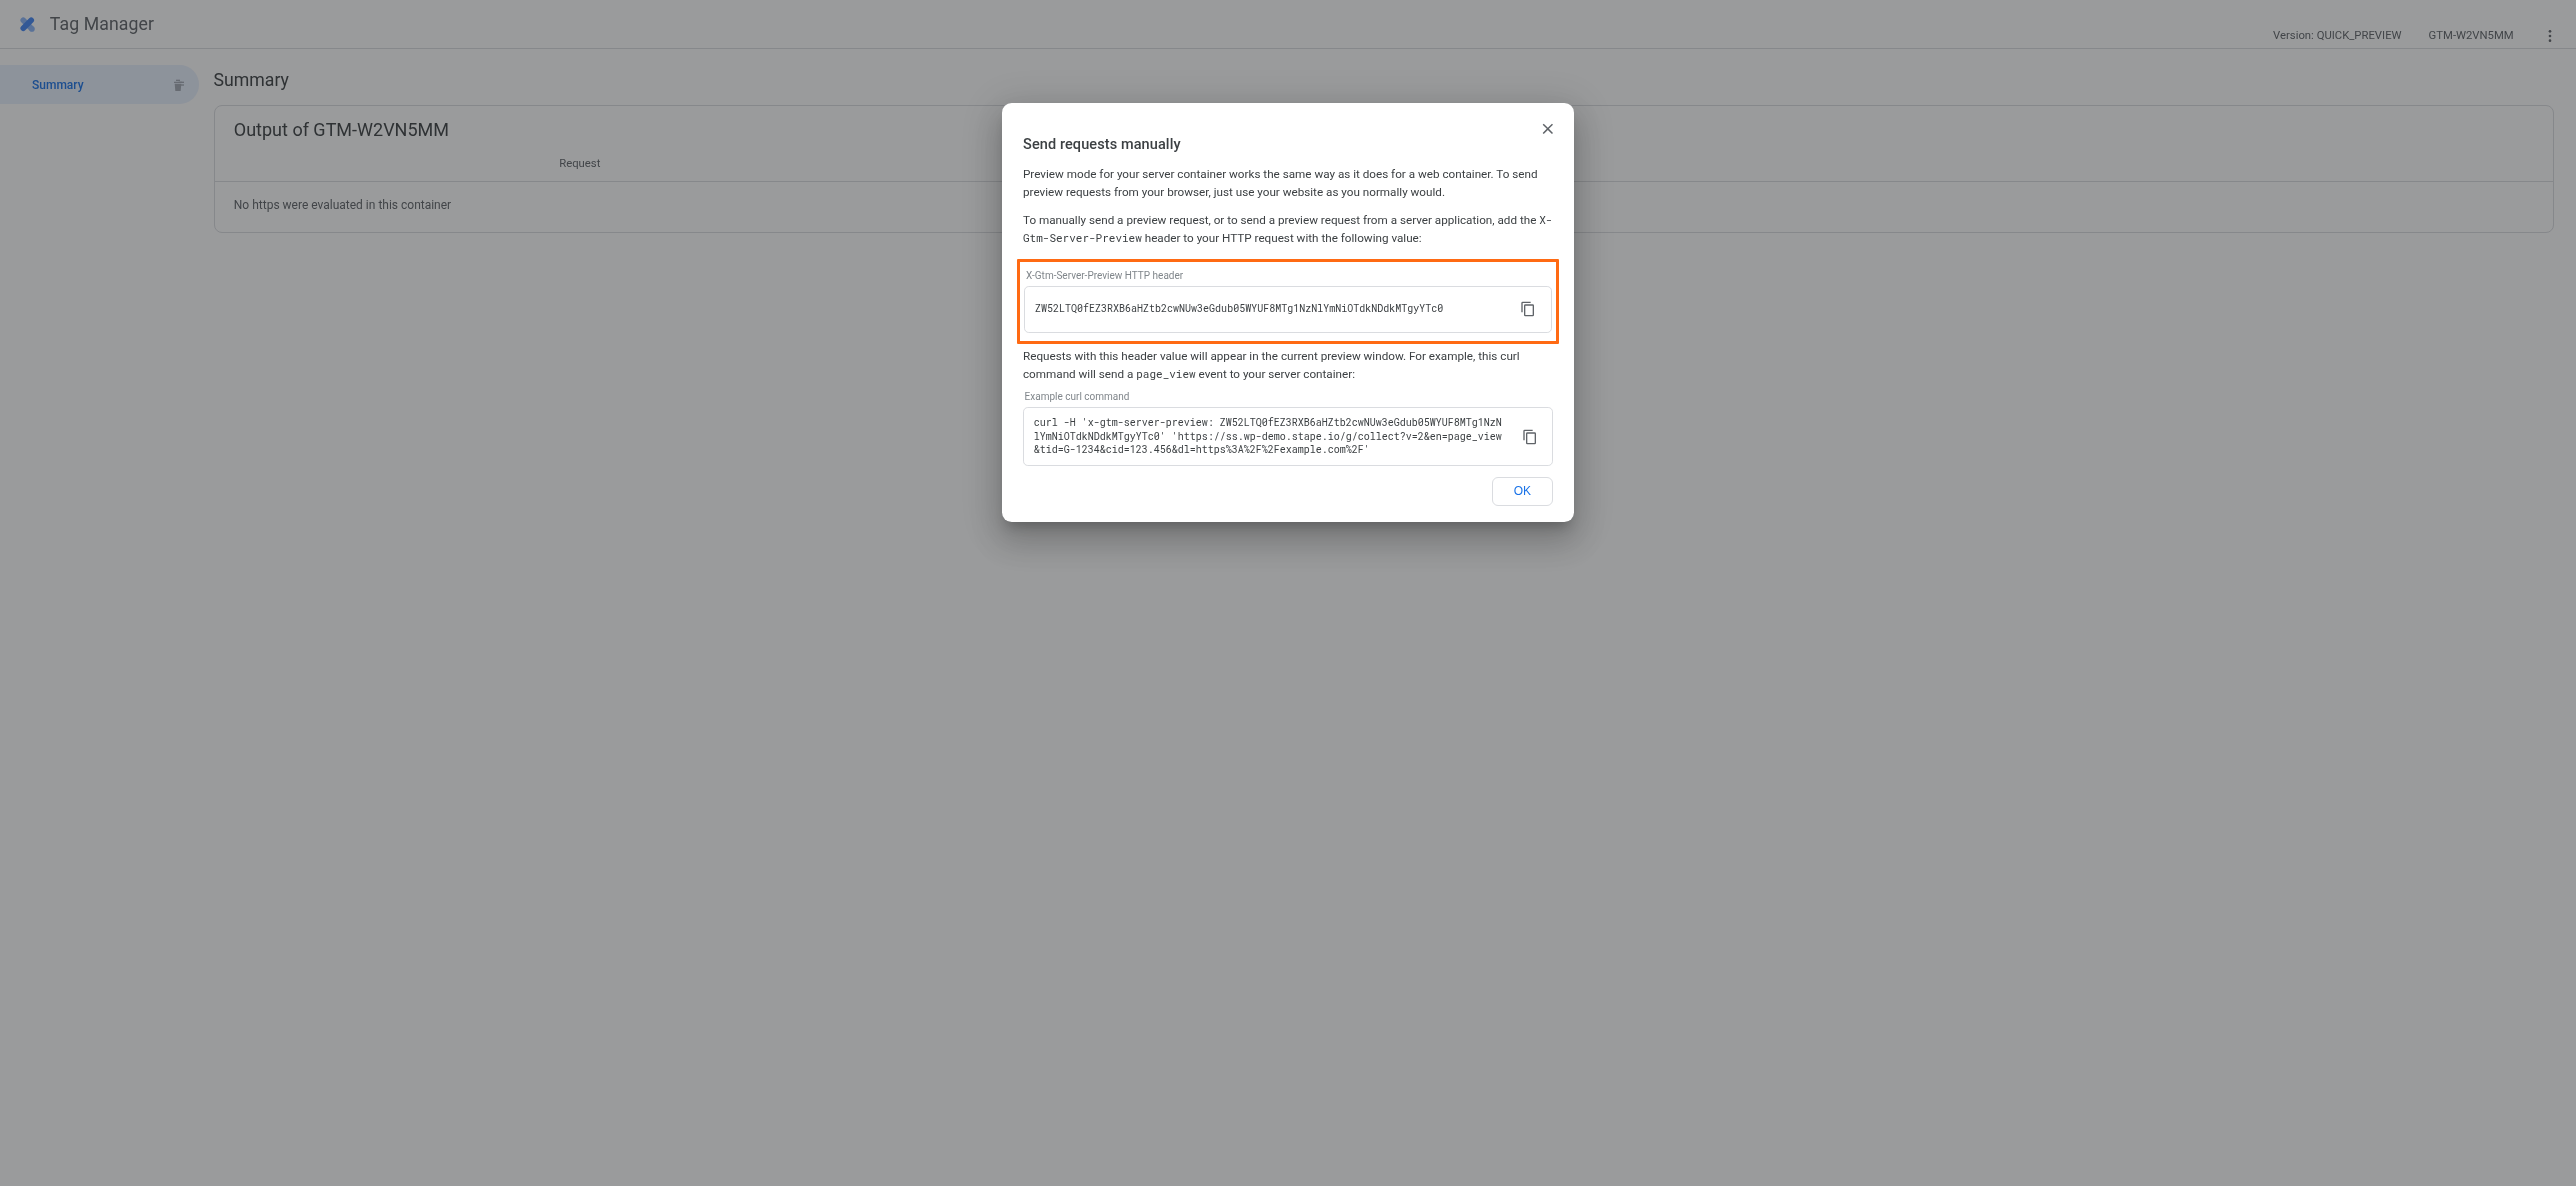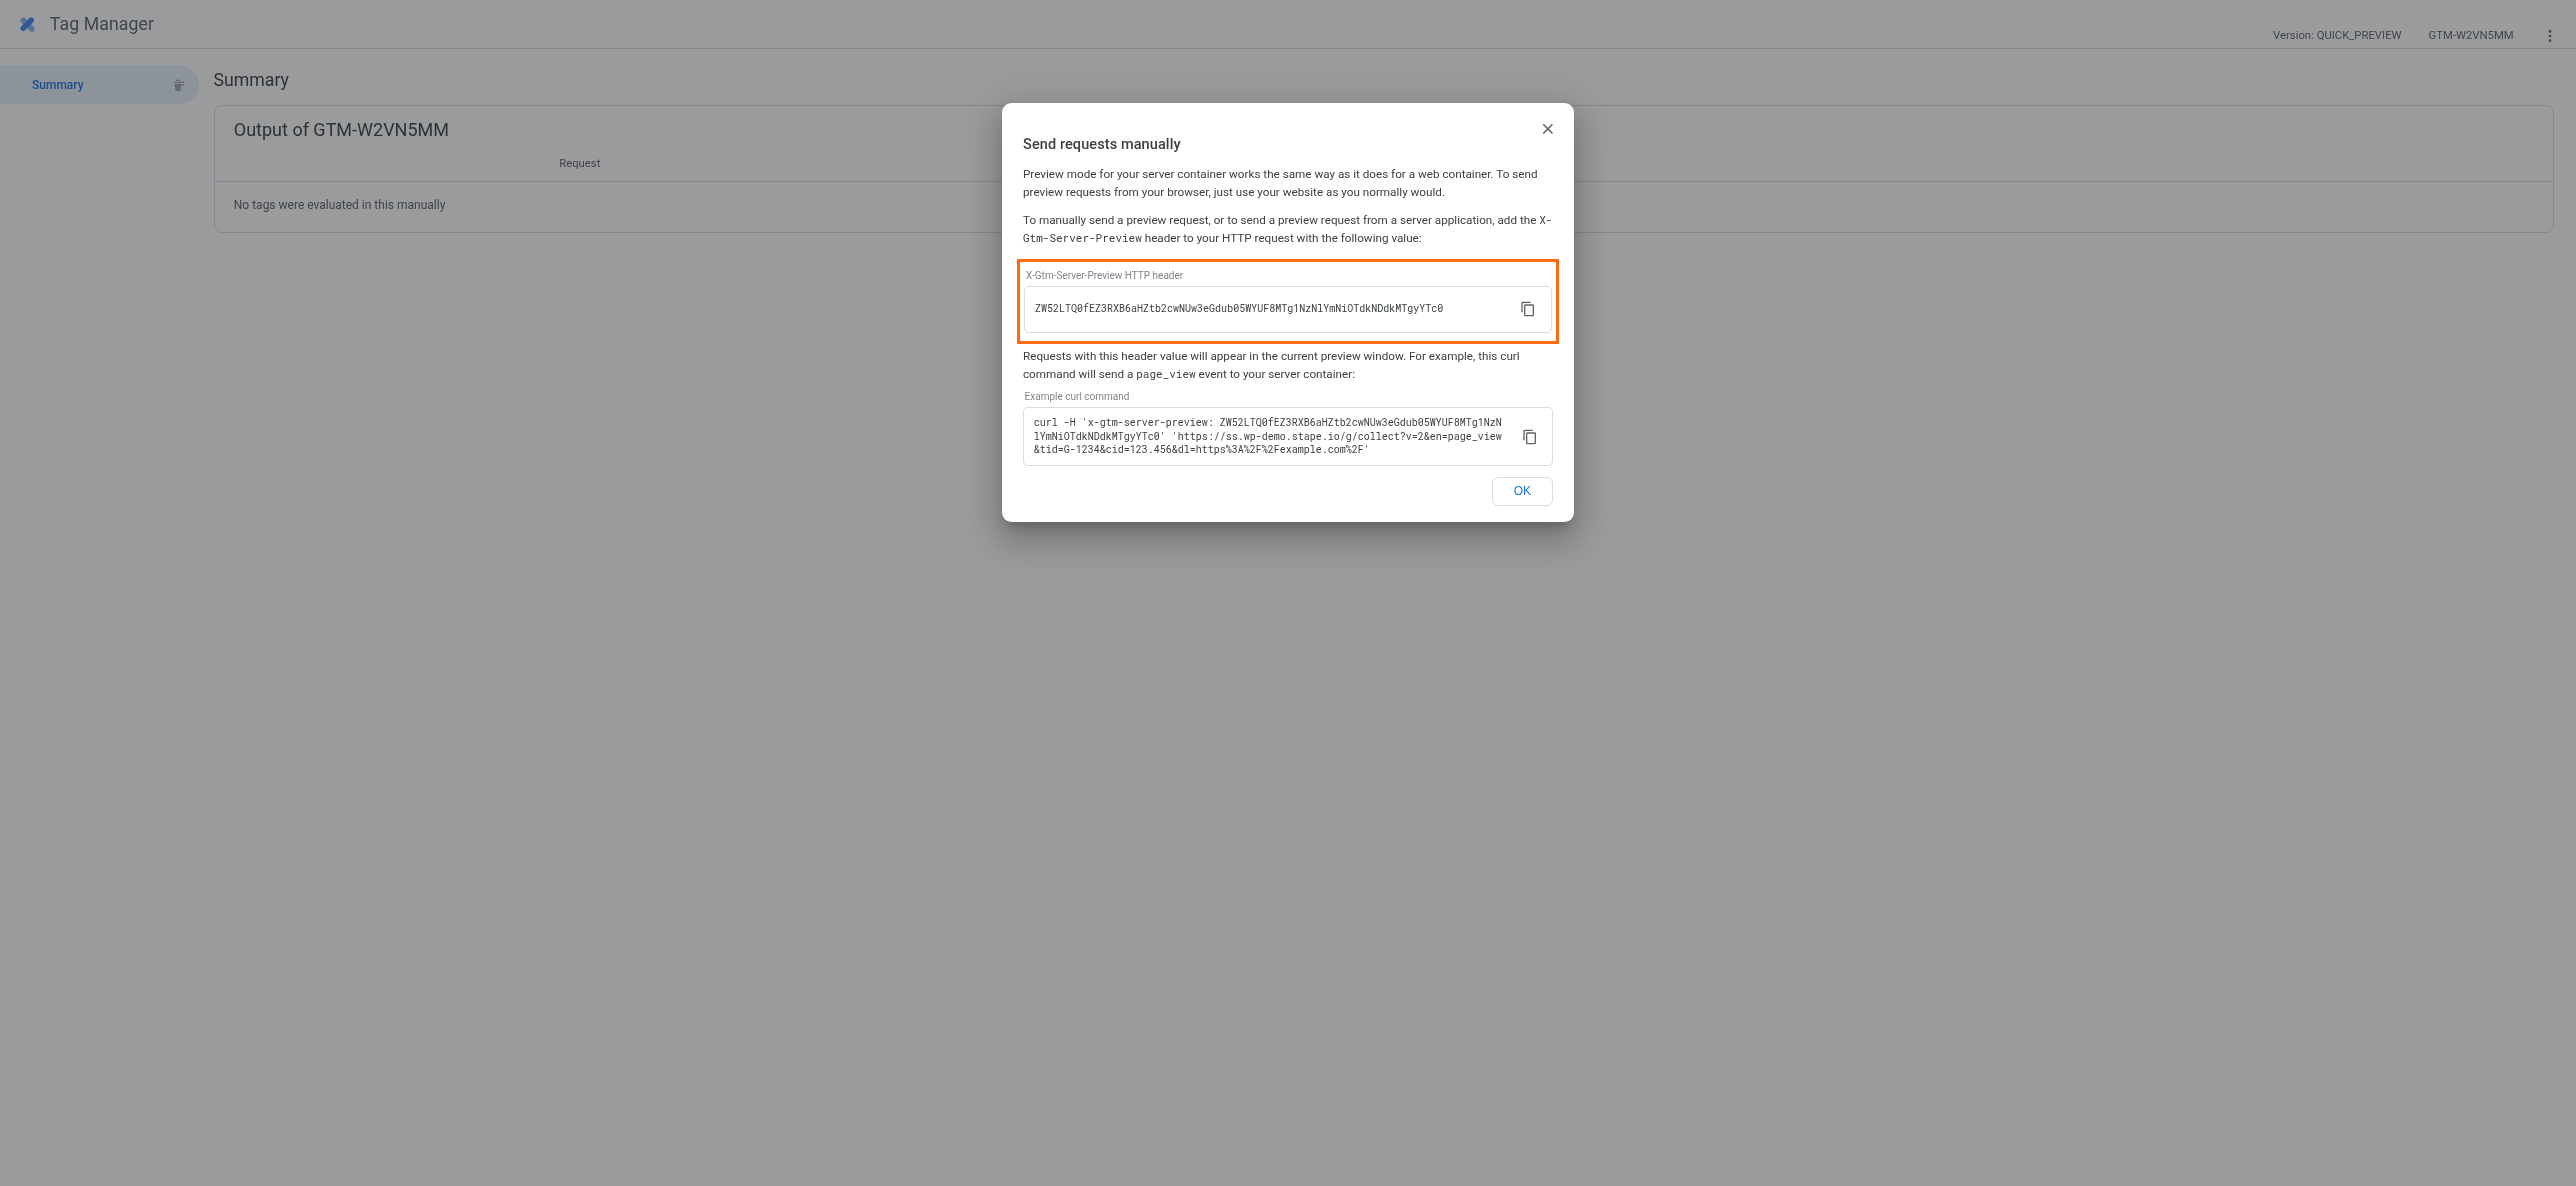--- a/index.html
+++ b/index.html
@@ -171,21 +171,21 @@
     </div>
 
     <div class="content">
       <div class="page-title">Summary</div>
       <div class="panel">
         <div class="panel-head">Output of GTM-W2VN5MM</div>
         <div class="tabs">
           <div class="tab">Request</div>
           <div class="tab" style="flex:2.2"></div>
         </div>
-        <div class="panel-body">No tags were evaluated in this manually</div>
+        <div class="panel-body">No https were evaluated in this container</div>
       </div>
     </div>
   </div>
 
   <div class="scrim">
     <div class="dialog">
 
       <span class="close-btn">
         <svg width="17.7" height="17.7" viewBox="0 0 24 24" fill="#5f6368">
             <path d="M19 6.41 17.59 5 12 10.59 6.41 5 5 6.41 10.59 12 5 17.59 6.41 19 12 13.41 17.59 19 19 17.59 13.41 12z"></path>

